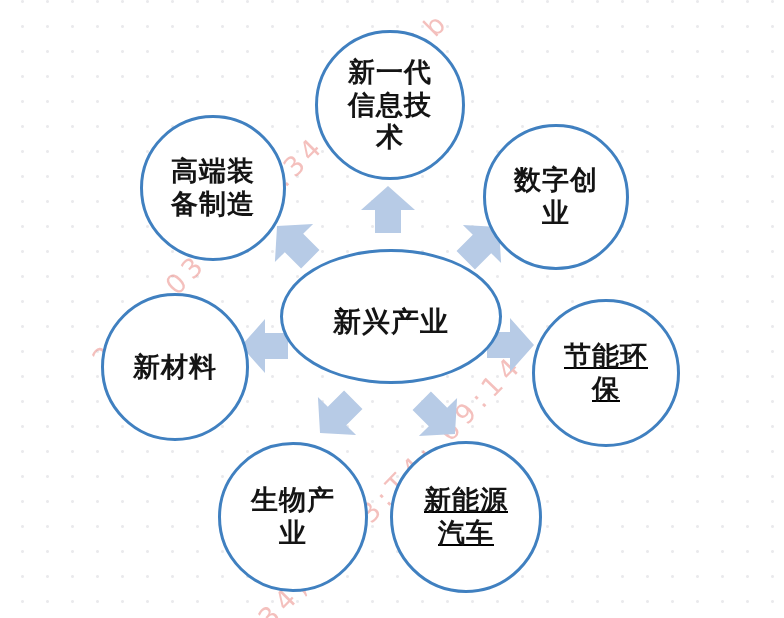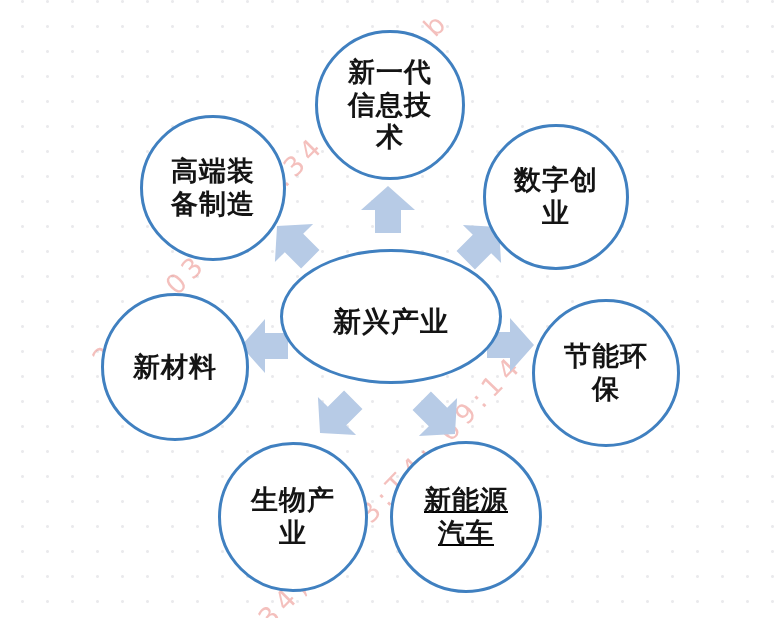--- a/index.html
+++ b/index.html
@@ -29,21 +29,21 @@
   .node-label{
     white-space:pre-line;color:#141414;font-weight:bold;
     font-size:27px;line-height:1.22;letter-spacing:1px;
   }
   .center-ellipse{left:280px;top:249px;width:222px;height:135px;border-width:3px;}
   .center-ellipse .node-label{font-size:28px;margin-top:12px;}
   .n-top{left:315px;top:30px;width:150px;height:150px;}
   .n-topleft{left:140px;top:115px;width:146px;height:146px;}
   .n-topright{left:483px;top:124px;width:146px;height:146px;}
   .n-left{left:101px;top:293px;width:148px;height:148px;}
-  .n-right{left:532px;top:299px;width:148px;height:148px;}
+  .n-right{left:532px;top:299px;width:148px;height:148px;text-decoration:underline;}
   .n-bottomleft{left:218px;top:442px;width:150px;height:150px;}
   .n-bottomright{left:390px;top:441px;width:152px;height:152px;text-decoration:underline;}
 </style>
 </head>
 <body>
 
 <div class="stage">
 
   <div class="watermark wm1">2022-03-11, 4:34,38:4B:1b</div>
   <div class="watermark wm2">34,38:43:T4: 69:14</div>

